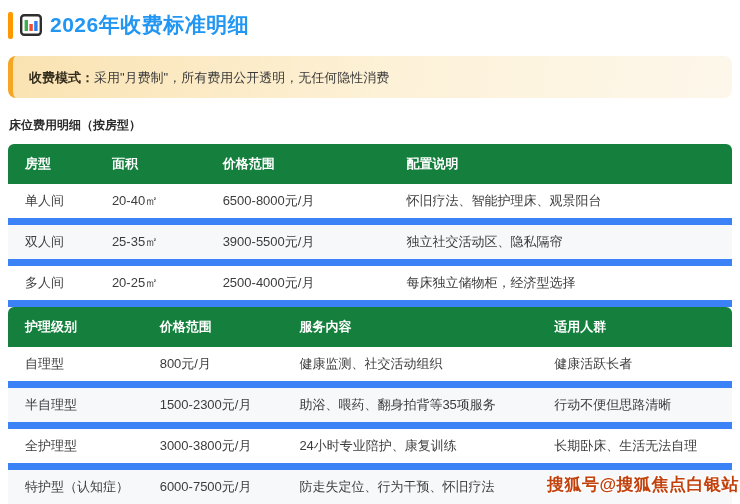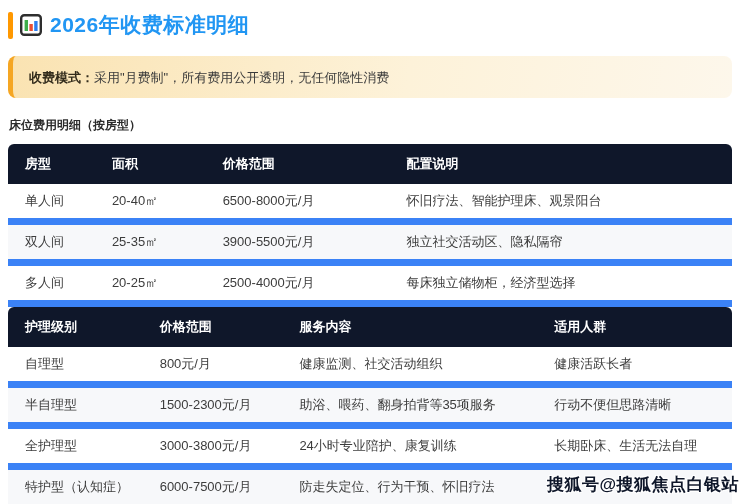--- a/index.html
+++ b/index.html
@@ -68,21 +68,21 @@
   .section-title.second { margin-top: 15px; }
 
   table.data-table {
     width: 100%;
     border-collapse: collapse;
     table-layout: fixed;
     font-size: 13px;
     color: #3c3c3c;
   }
   table.data-table thead th {
-    background: #0f172a;
+    background: #15803d;
     color: #ffffff;
     font-weight: bold;
     text-align: left;
     padding: 13px 10px 13px 17px;
     font-size: 13px;
     line-height: 14px;
     white-space: nowrap;
     overflow: hidden;
   }
   table.data-table thead th:first-child { border-radius: 6px 0 0 0; }
@@ -96,21 +96,21 @@
   }
   table.data-table tbody tr:nth-child(even) { background: #F7F8FA; }
 
   
   .watermark {
     position: absolute;
     top: 473px;
     right: 1px;
     font-size: 17px;
     font-weight: bold;
-    color: #0f172a;
+    color: #c2410c;
     white-space: nowrap;
     letter-spacing: 0.5px;
     text-shadow:
       -1px -1px 0 #fff, 1px -1px 0 #fff,
       -1px  1px 0 #fff, 1px  1px 0 #fff,
       0 -1px 0 #fff, 0 1px 0 #fff,
       -1px 0 0 #fff, 1px 0 0 #fff;
     z-index: 10;
   }
 </style>

